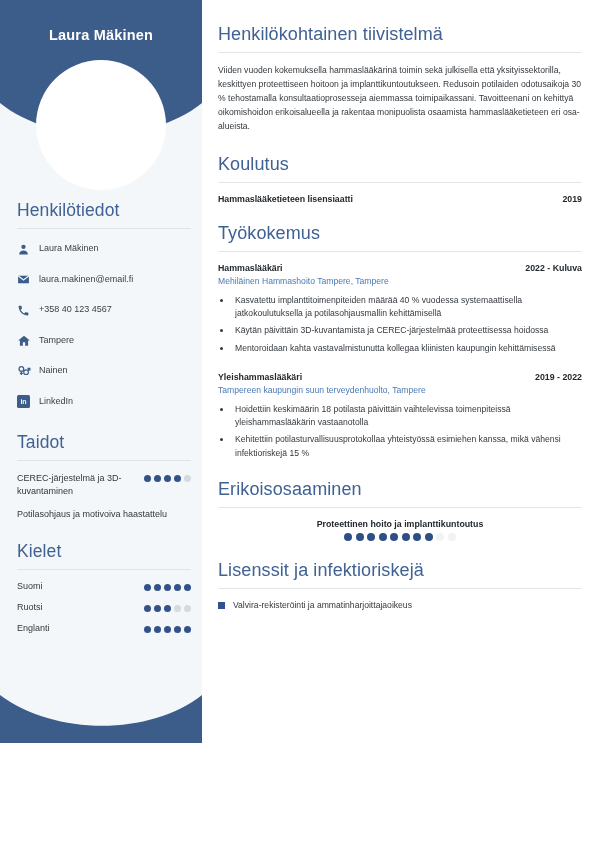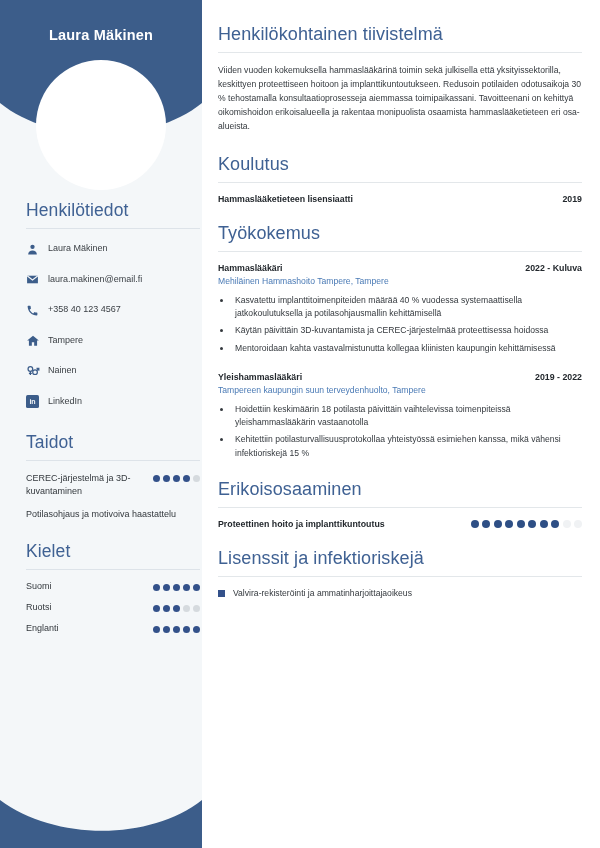--- a/index.html
+++ b/index.html
@@ -13,21 +13,21 @@
     position: relative;
     width: 600px; height: 848px;
     background: #ffffff;
     display: flex;
   }
 
   
   .sidebar {
     position: relative;
     width: 202px;
-    height: 848px;
+    height: 743px;
     background: #f4f7f9;
     overflow: hidden;
     flex: 0 0 202px;
   }
   .sidebar-top-shape {
     position: absolute;
     top: 0; left: 0;
     width: 202px; height: 150px;
     z-index: 1;
   }
@@ -52,21 +52,21 @@
     text-align: center;
     z-index: 3;
     color: #ffffff;
     font-size: 14.5px;
     font-weight: bold;
     letter-spacing: 0.2px;
   }
 
   .sidebar-body {
     position: absolute;
-    top: 200px; left: 12px;
+    top: 200px; left: 3px;
     width: 202px;
     z-index: 4;
     padding: 0 14px;
   }
   .side-section { margin-bottom: 17px; }
   .side-heading {
     color: #3f6193;
     font-size: 17.5px;
     font-weight: normal;
     padding-bottom: 7px;
@@ -181,20 +181,21 @@
     line-height: 1.55;
     margin-bottom: 4px;
     padding-left: 3px;
   }
   .section-gap { margin-top: 19px; }
   .expertise-row {
     display: flex;
     align-items: center;
     justify-content: space-between;
     gap: 4px;
+    flex-direction: column;
   }
   .expertise-label {
     font-size: 8.8px;
     font-weight: bold;
     color: #23282d;
   }
   .dots-wide { display: flex; gap: 3.5px; }
   .dot-w { width: 8px; height: 8px; border-radius: 50%; background: #f0f2f4; }
   .dot-w.on { background: #2e4f85; }
 

